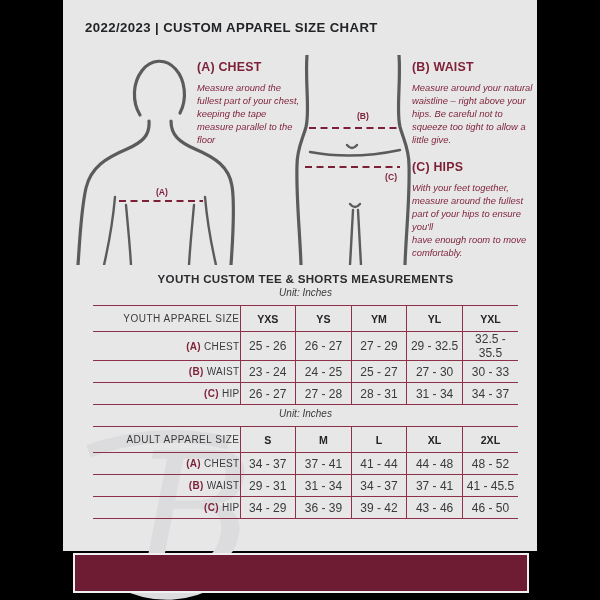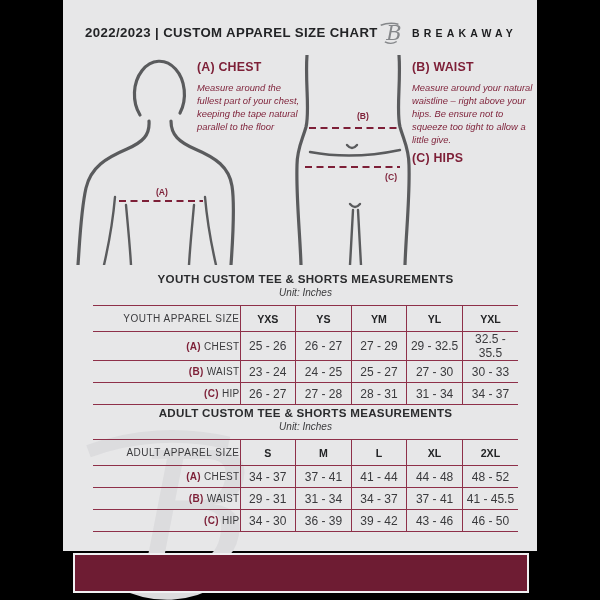--- a/index.html
+++ b/index.html
@@ -26,21 +26,21 @@
   .torso{left:10px;top:55px;}
   .lower{left:220px;top:55px;}
   .fig path{fill:none;stroke:var(--outline);stroke-width:3.2;stroke-linecap:round;}
   .fig path.thin{stroke-width:2.4;}
   .fig path.dash{stroke:var(--maroon);stroke-width:2.2;stroke-dasharray:7 4.5;stroke-linecap:butt;}
   .fig text{font-family:"Liberation Sans",sans-serif;font-size:8.6px;font-weight:700;fill:var(--maroon);}
   .chest-note{left:134px;top:60px;width:106px;}
   .right-col{left:349px;top:60px;width:127px;}
   .note h4{font-size:12.4px;font-weight:800;color:var(--maroon);letter-spacing:.2px;margin-bottom:8px;}
   .note p{font-size:9.4px;font-style:italic;line-height:1.38;color:var(--maroon);white-space:pre-line;}
-  .hips-block{margin-top:4px;}
+  .hips-block{margin-top:13px;}
 
   
   .table-sec{position:absolute;z-index:1;left:30px;width:425px;text-align:center;}
   .sec-youth{top:272px;} .sec-adult{top:406px;}
   .table-title{font-size:11.6px;font-weight:700;letter-spacing:.3px;color:#2b2c2e;}
   .unit{font-size:10px;font-style:italic;font-weight:400;color:#3a3a3c;margin-top:2px;}
   table.size-table{border-collapse:collapse;width:425px;table-layout:fixed;margin:7px auto 0;background:transparent;}
   .size-table th,.size-table td{border-top:1.6px solid var(--line);}
   .size-table tbody tr:last-child td{border-bottom:1.6px solid var(--line);}
   .size-table th+th,.size-table td+td{border-left:1.6px solid var(--line);}
@@ -66,66 +66,62 @@
 </svg>
 
 <div class="page">
 
   <svg class="watermark" viewBox="0 0 36 36">
       <use href="#logo-b"></use>
     </svg>
 
   <header class="topbar">
     <div class="page-title">2022/2023 | CUSTOM APPAREL SIZE CHART</div>
-    <div class="brand">
-      <svg class="logo" viewBox="0 0 36 36">
-          <use href="#logo-b"></use>
-        </svg>
-      <span class="brand-name">BREAKAWAY</span>
-    </div>
   </header>
 
   <svg class="guide-el fig torso" width="162" height="210" viewBox="0 0 162 210">
     <path d="M 67 60 A 25 33 0 1 1 107 58"></path>
     <path d="M 76 66 C 77 80 70 87 54 94 C 33 103 18 112 13 133 C 8 155 7 182 5 210"></path>
     <path d="M 98 66 C 98 80 106 87 122 94 C 143 103 156 112 159 131 C 162 150 160 182 158 210"></path>
     <path class="thin" d="M 42 142 C 40 165 36 188 31 210"></path>
     <path class="thin" d="M 132 142 C 134 165 138 188 143 210"></path>
     <path class="thin" d="M 53 150 C 55 172 57 192 58 210"></path>
     <path class="thin" d="M 121 150 C 119 172 117 192 116 210"></path>
     <path class="dash" d="M 46 146 H 130"></path>
     <text x="83" y="140">(A)</text>
   </svg>
 
   <div class="guide-el note chest-note">
     <h4>(A) CHEST</h4>
-    <p>Measure around the fullest part of your chest, keeping the tape natural parallel to the floor</p>
+    <p>Measure around the fullest part of your chest, keeping the tape measure parallel to the floor</p>
   </div>
 
   <svg class="guide-el fig lower" width="135" height="210" viewBox="0 0 135 210">
     <path d="M 24 0 C 22 28 27 56 23 72 C 19 86 14 94 14 110 C 13 142 17 178 18 210"></path>
     <path d="M 116 0 C 118 28 113 56 117 72 C 121 86 126 94 126 110 C 127 142 123 178 122 210"></path>
     <path class="thin" d="M 64 90 Q 69 96 74 90"></path>
     <path class="thin" d="M 27 97 Q 70 105 117 95"></path>
     <path class="thin" d="M 67 149 Q 72 155 77 149"></path>
     <path class="thin" d="M 70 155 C 69 175 68 192 67 210"></path>
     <path class="thin" d="M 75 155 C 76 175 77 192 78 210"></path>
     <path class="dash" d="M 26 73 H 118"></path>
     <path class="dash" d="M 22 112 H 117"></path>
     <text x="74" y="64">(B)</text>
     <text x="114" y="125" text-anchor="end">(C)</text>
   </svg>
 
   <div class="guide-el right-col">
     <div class="note">
       <h4>(B) WAIST</h4>
-      <p>Measure around your natural waistline – right above your hips. Be ensure not to squeeze too tight to allow a little give.</p>
+      <p>Measure around your natural waistline – right above your hips. Be careful not to squeeze too tight to allow a little give.</p>
     </div>
     <div class="note hips-block">
       <h4>(C) HIPS</h4>
+      <p>With your feet together, measure around the fullest part of your hips to ensure you'll
+have enough room to move comfortably.</p>
     </div>
   </div>
 
   <section class="table-sec sec-youth">
     <h3 class="table-title">YOUTH CUSTOM TEE &amp; SHORTS MEASUREMENTS</h3>
     <div class="unit">Unit: Inches</div>
     <table class="size-table">
         <thead>
           <tr>
             <th>YOUTH APPAREL SIZE</th>
@@ -159,21 +155,20 @@
             <td>27 - 28</td>
             <td>28 - 31</td>
             <td>31 - 34</td>
             <td>34 - 37</td>
           </tr>
         </tbody>
       </table>
   </section>
 
   <section class="table-sec sec-adult">
-    <h3 class="table-title">ADULT CUSTOM TEE &amp; SHORTS MEASUREMENTS</h3>
     <div class="unit">Unit: Inches</div>
     <table class="size-table">
         <thead>
           <tr>
             <th>ADULT APPAREL SIZE</th>
             <th>S</th>
             <th>M</th>
             <th>L</th>
             <th>XL</th>
             <th>2XL</th>
@@ -191,21 +186,21 @@
           <tr>
             <td><span class="row-marker">(B)</span> <span>WAIST</span></td>
             <td>29 - 31</td>
             <td>31 - 34</td>
             <td>34 - 37</td>
             <td>37 - 41</td>
             <td>41 - 45.5</td>
           </tr>
           <tr>
             <td><span class="row-marker">(C)</span> <span>HIP</span></td>
-            <td>34 - 30</td>
+            <td>34 - 29</td>
             <td>36 - 39</td>
             <td>39 - 42</td>
             <td>43 - 46</td>
             <td>46 - 50</td>
           </tr>
         </tbody>
       </table>
   </section>
 
   <footer class="footer-bar"></footer>

